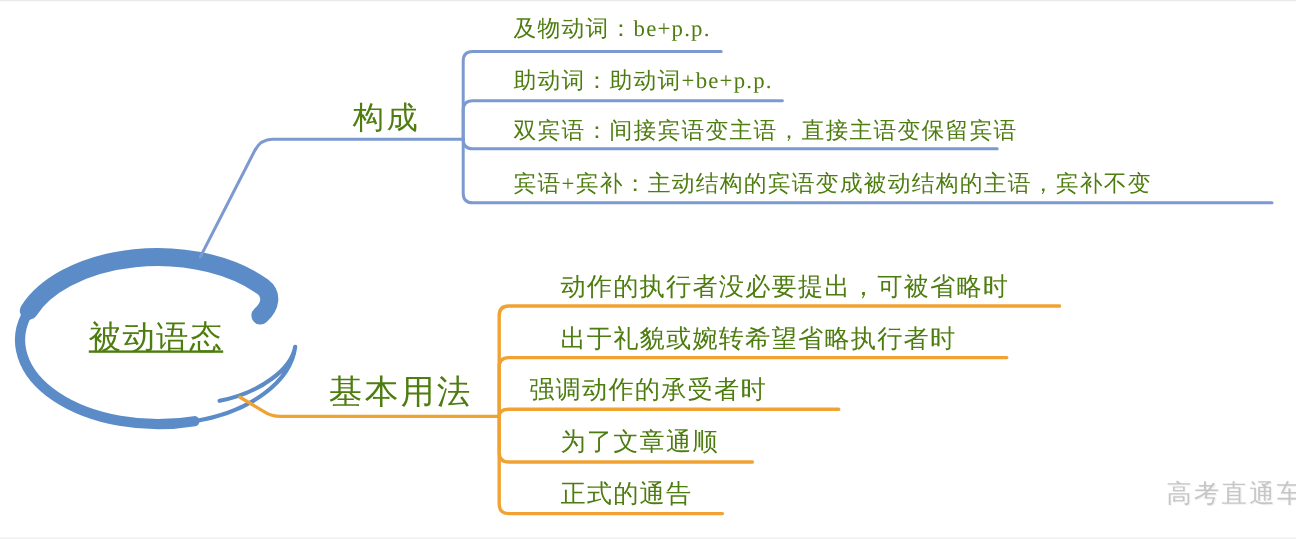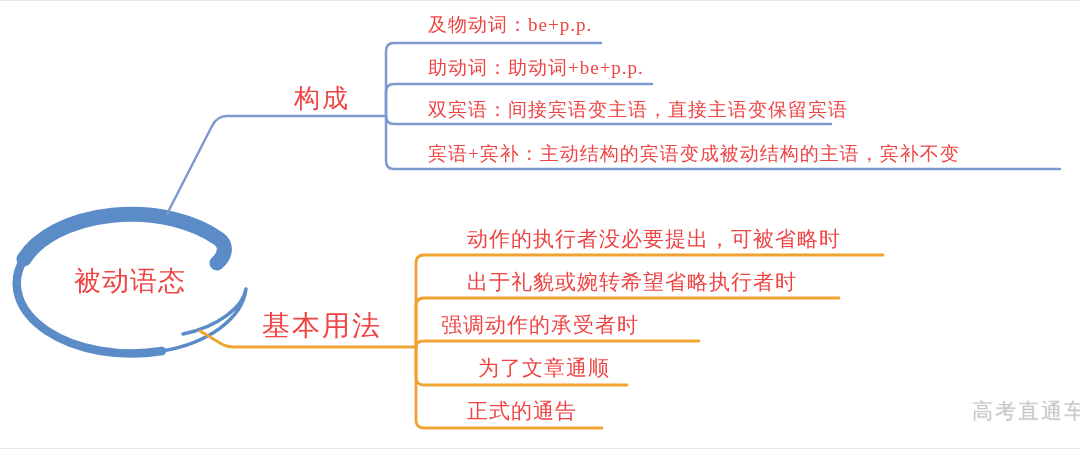--- a/index.html
+++ b/index.html
@@ -3,21 +3,21 @@
 <meta charset="utf-8">
 <style>
   html,body{margin:0;padding:0;}
   body{
     width:1080px;height:449px;position:relative;background:#ffffff;
     font-family:"Liberation Serif","DejaVu Serif",serif;
     overflow:hidden;
   }
   .edge-strip{position:absolute;left:0;width:1080px;height:1px;background:#e9e9e9;}
   #map-svg{position:absolute;left:0;top:0;}
-  .txt{position:absolute;white-space:nowrap;color:#ef4444;line-height:1.15;}
+  .txt{position:absolute;white-space:nowrap;color:#4d7c0f;line-height:1.15;}
   .topic-label{font-size:27px;letter-spacing:1px;}
   .branch-label{letter-spacing:2px;}
   .branch-label.b1{font-size:26px;}
   .branch-label.b2{font-size:28px;}
   .leaf-b{font-size:19px;letter-spacing:1px;}
   .leaf-o{font-size:21px;letter-spacing:1px;}
   .watermark{
     font-size:21px;letter-spacing:2px;color:#c6c6c6;
     text-shadow:1px 1px 0 #f2f2f2;
   }
@@ -47,29 +47,29 @@
   <g fill="none" stroke-width="2.8" stroke-linecap="round" stroke-linejoin="round" stroke="#f0a232">
     <path d="M 200 331 L 220 343 Q 226 347 234 347 L 416 347"></path>
     <path d="M 416 347 L 416 263 Q 416 255 424 255 L 883 255"></path>
     <path d="M 416 347 L 416 306 Q 416 298 424 298 L 839 298"></path>
     <path d="M 416 347 C 416 343 419 341 424 341 L 699 341"></path>
     <path d="M 416 347 L 416 377 Q 416 385 424 385 L 627 385"></path>
     <path d="M 416 347 L 416 420 Q 416 428 424 428 L 602 428"></path>
   </g>
 </svg>
 
-<div class="txt topic-label" style="left:74px;top:266px;">被动语态</div>
+<div class="txt topic-label" style="left:74px;top:266px;text-decoration:underline;">被动语态</div>
 
 <div class="txt branch-label b1" style="left:282px;top:84px;margin-left:12px;">构成</div>
-<div class="txt branch-label b2" style="left:262px;top:312px;font-family:Liberation Mono, monospace;">基本用法</div>
+<div class="txt branch-label b2" style="left:274px;top:312px;">基本用法</div>
 
 <div class="txt leaf-b" style="left:428px;top:14px;">及物动词：be+p.p.</div>
 <div class="txt leaf-b" style="left:428px;top:57px;">助动词：助动词+be+p.p.</div>
 <div class="txt leaf-b" style="left:428px;top:99px;text-align:right;">双宾语：间接宾语变主语，直接主语变保留宾语</div>
 <div class="txt leaf-b" style="left:428px;top:143px;">宾语+宾补：主动结构的宾语变成被动结构的主语，宾补不变</div>
 
 <div class="txt leaf-o" style="left:467px;top:227px;">动作的执行者没必要提出，可被省略时</div>
 <div class="txt leaf-o" style="left:467px;top:270px;">出于礼貌或婉转希望省略执行者时</div>
 <div class="txt leaf-o" style="left:441px;top:313px;text-align:center;">强调动作的承受者时</div>
-<div class="txt leaf-o" style="left:467px;top:356px;margin-left:11px;">为了文章通顺</div>
+<div class="txt leaf-o" style="left:467px;top:356px;">为了文章通顺</div>
 <div class="txt leaf-o" style="left:467px;top:399px;">正式的通告</div>
 
 <div class="txt watermark" style="left:940px;top:399px;margin-left:32px;">高考直通车</div>
 
 </body></html>

